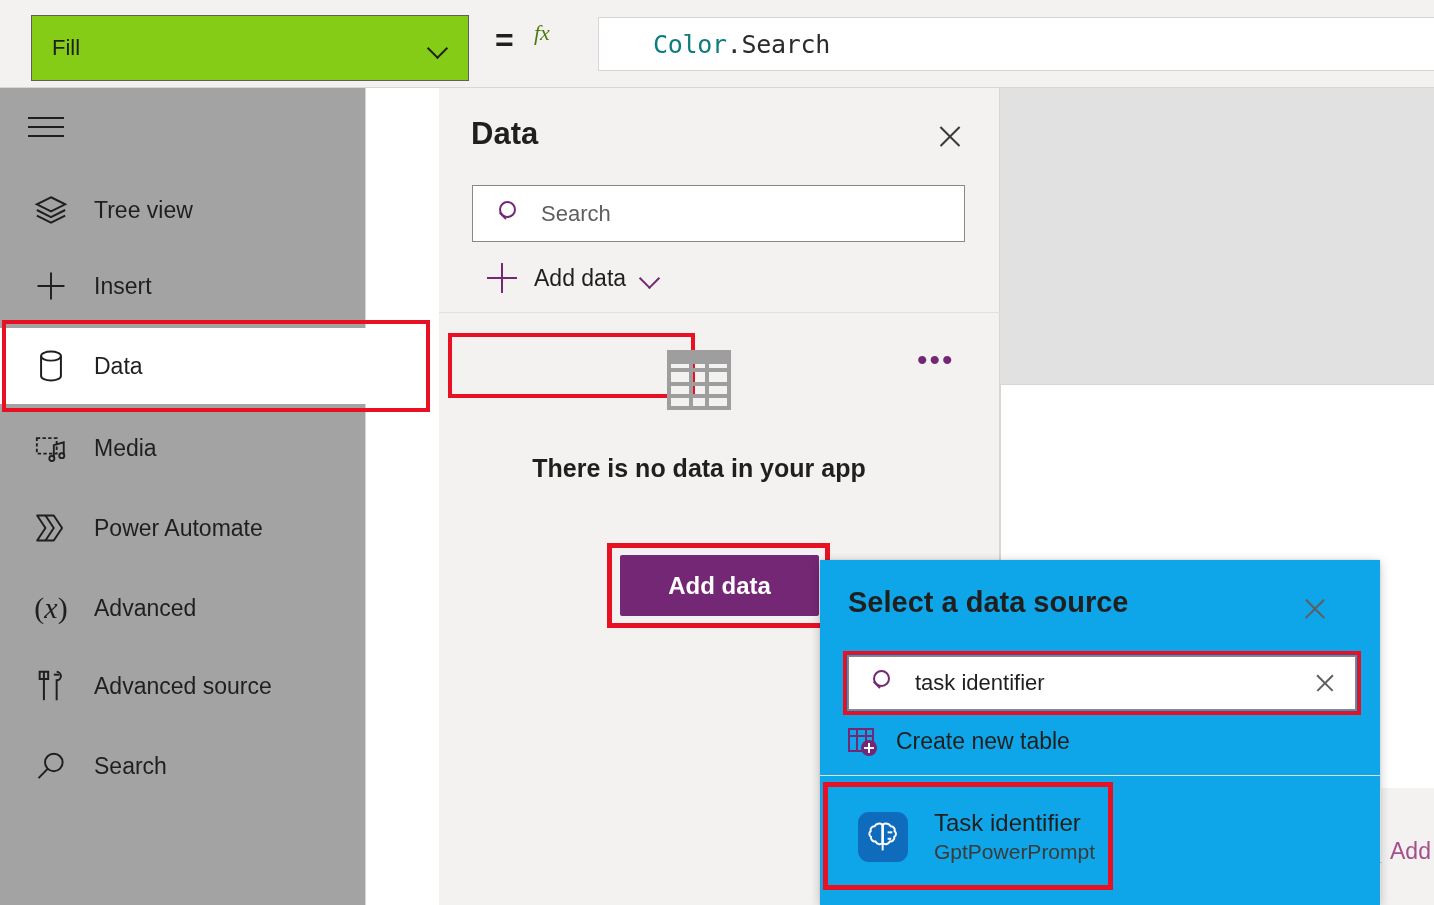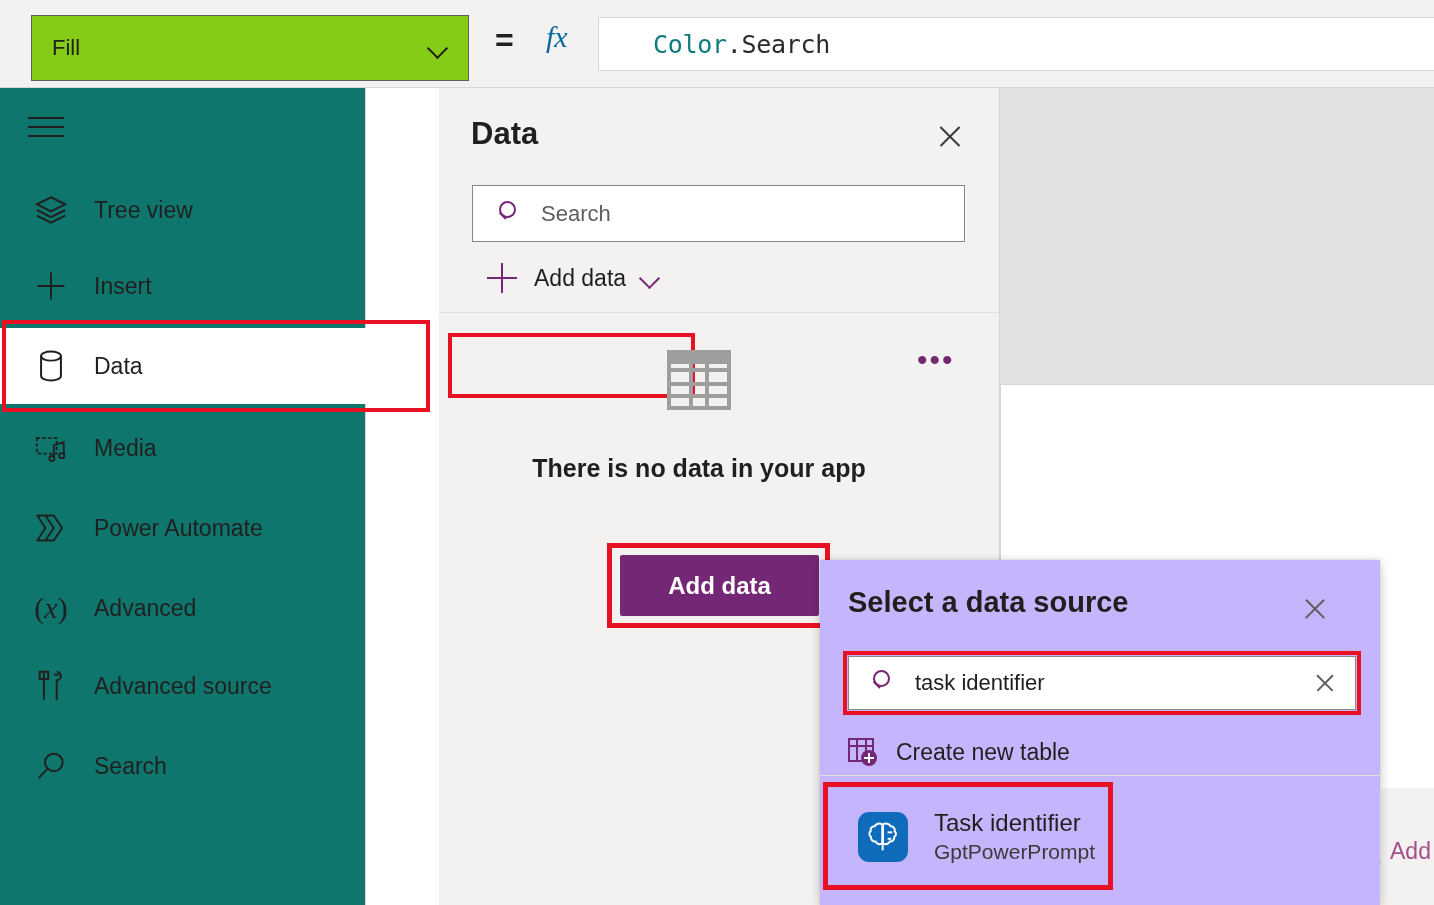--- a/index.html
+++ b/index.html
@@ -62,25 +62,25 @@
 
   #equals-sign {
     position: absolute;
     left: 495px; top: 22px;
     font-size: 32px;
     font-weight: bold;
     color: #201f1e;
   }
   #fx-icon {
     position: absolute;
-    left: 546px; top: 20px;
-    font-size: 30px;
+    left: 534px; top: 20px;
+    font-size: 22px;
     font-style: italic;
     font-family: "Liberation Serif", serif;
-    color: #0369a1;
+    color: #4d7c0f;
   }
   #formula-input {
     position: absolute;
     left: 598px; top: 17px;
     width: 880px; height: 54px;
     background: #ffffff;
     border: 1px solid #d8d6d4;
     box-sizing: border-box;
     display: flex;
     align-items: center;
@@ -90,21 +90,21 @@
     letter-spacing: -0.3px;
   }
   .tok-ns { color: #0f7c7c; margin-left: 40px; }
   .tok-plain { color: #2b2b2b; }
 
   
   #left-rail {
     position: absolute;
     left: 0; top: 88px;
     width: 366px; height: 817px;
-    background: #0f766e;
+    background: #a3a3a3;
     border-right: 1px solid #d8d6d4;
     box-sizing: border-box;
   }
   #hamburger {
     position: absolute;
     left: 28px; top: 25px;
     width: 36px; height: 28px;
     cursor: pointer;
   }
   #hamburger span {
@@ -389,21 +389,21 @@
     left: 330px; top: 774px;
     width: 52px; height: 1px;
     background: #d0cece;
   }
 
   
   #flyout {
     position: absolute;
     left: 820px; top: 560px;
     width: 560px; height: 345px;
-    background: #c4b5fd;
+    background: #0ea5e9;
     box-shadow: 0 2px 10px rgba(0,0,0,0.22), 0 0 2px rgba(0,0,0,0.12);
     box-sizing: border-box;
   }
   #flyout-title {
     position: absolute;
     left: 28px; top: 26px;
     font-size: 29px;
     font-weight: 600;
     color: #201f1e;
   }
@@ -442,21 +442,20 @@
     width: 518px; height: 64px;
     border: 4px solid #e81123;
     box-sizing: border-box;
     pointer-events: none;
   }
   #create-new-table {
     position: absolute;
     left: 28px; top: 168px;
     width: 400px; height: 48px;
     display: flex;
-    align-items: center;
     cursor: pointer;
   }
   #create-new-table .cnt-label {
     font-size: 23px;
     color: #201f1e;
     margin-left: 18px;
   }
   .grid-plus {
     position: relative;
     width: 30px; height: 28px;

